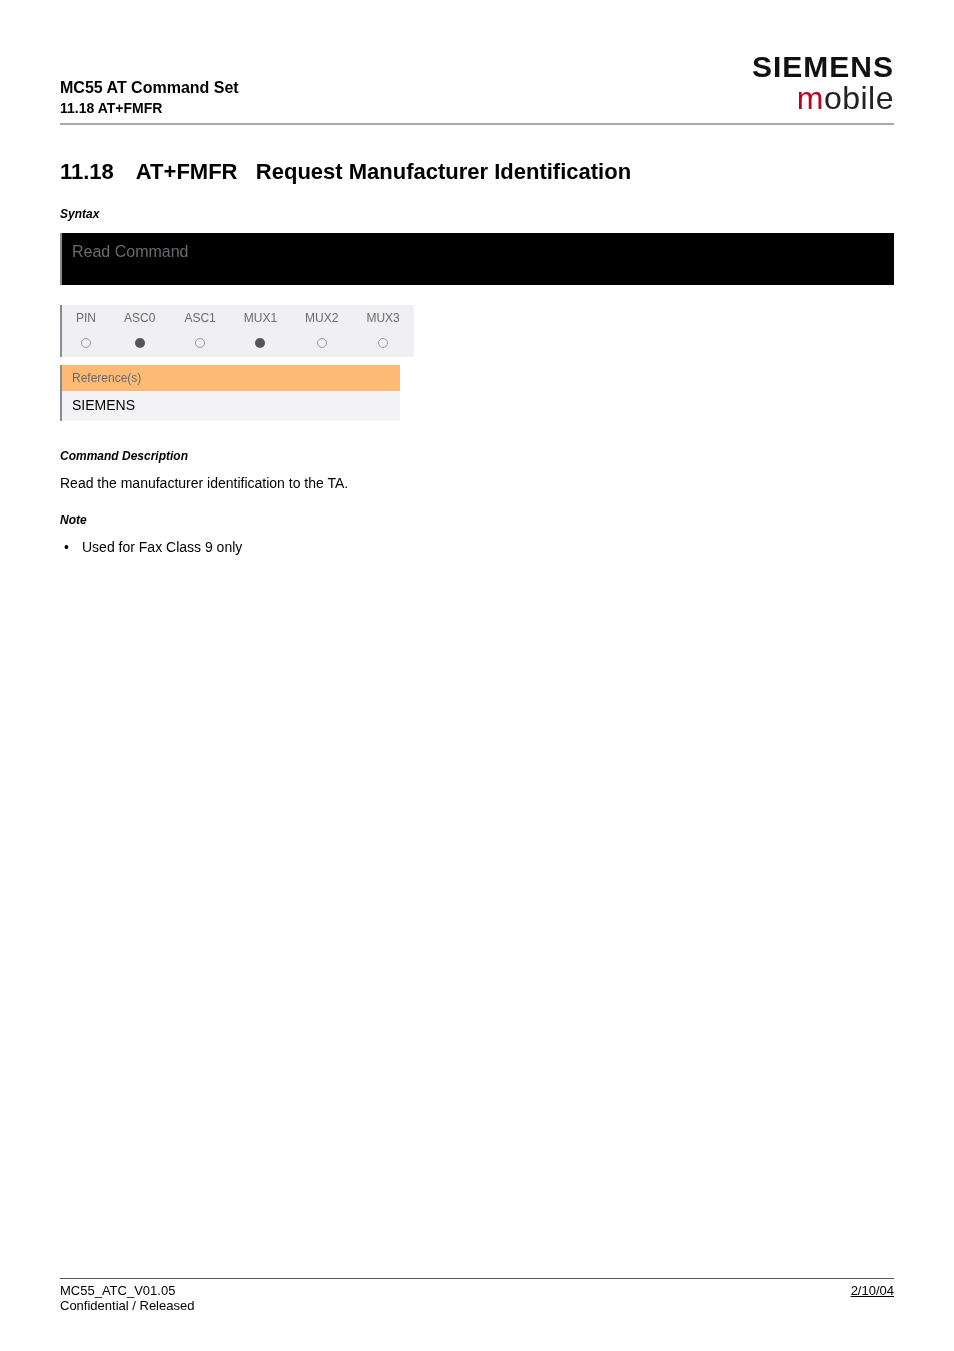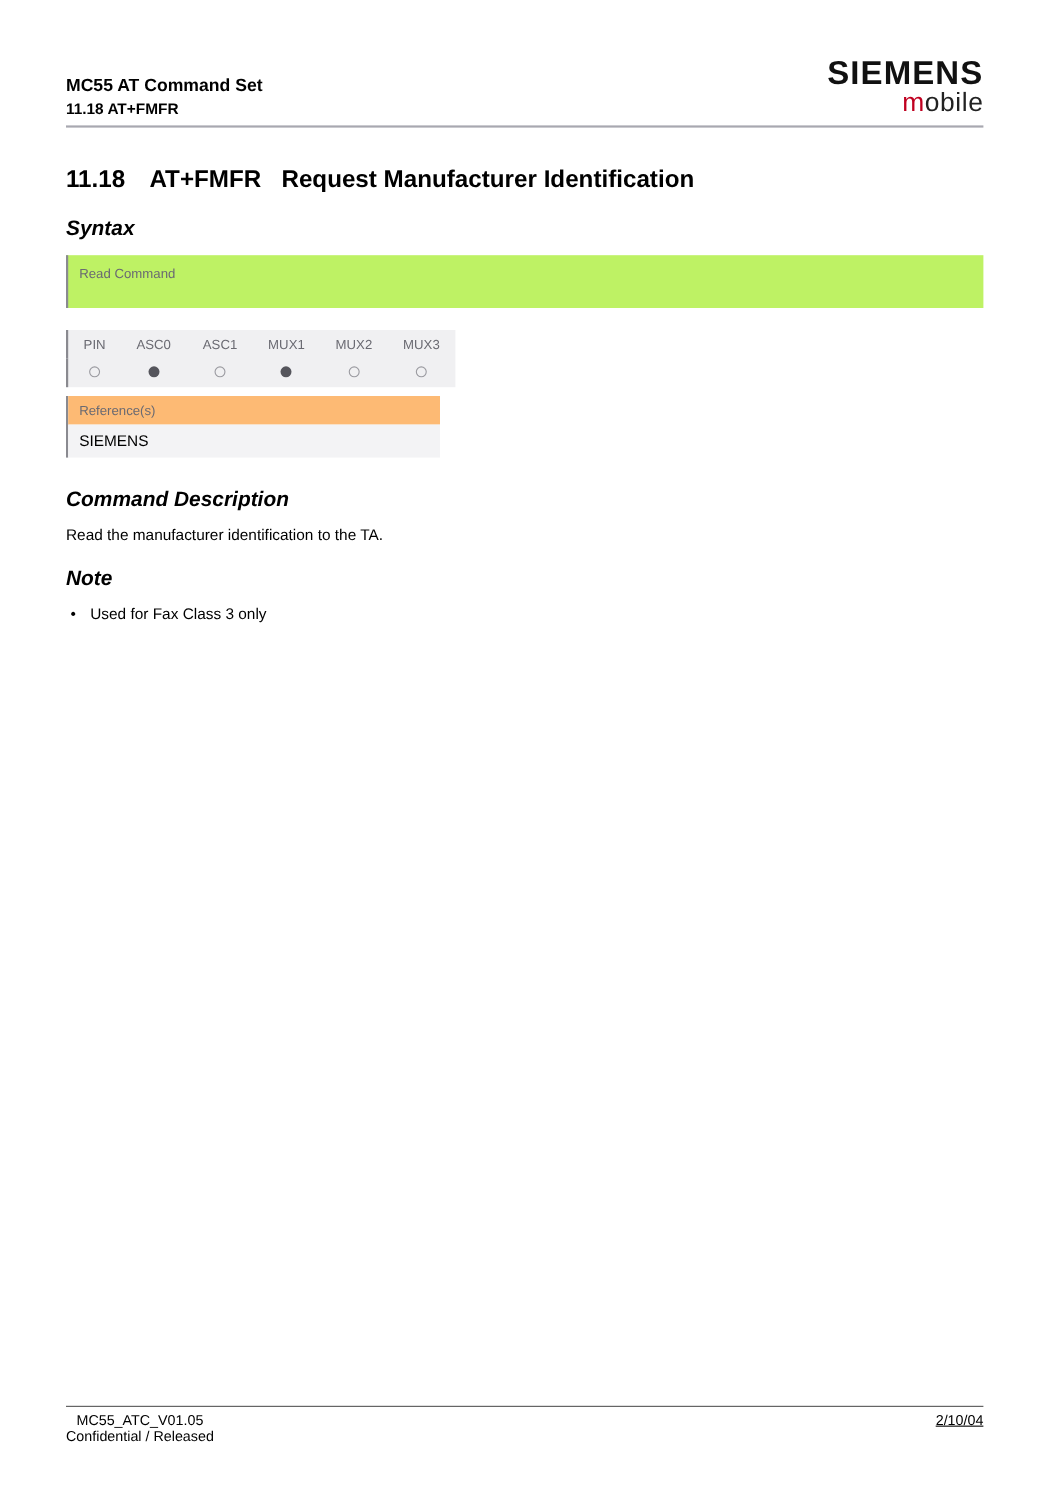--- a/index.html
+++ b/index.html
@@ -28,51 +28,51 @@
   .brand {
     text-align: right;
   }
   .brand .siemens {
     font-weight: 900;
     font-size: 30px;
     letter-spacing: 1px;
     color: #111;
   }
   .brand .mobile {
-    font-size: 24px;
+    font-size: 32px;
     color: #222;
     letter-spacing: 0.5px;
     margin-top: -4px;
   }
   .brand .mobile .m { color: #c00020; font-weight: normal; }
   .rule {
     height: 2px;
     background: #a8a8b0;
     margin-bottom: 34px;
   }
   .section-title {
     font-size: 22px;
     font-weight: bold;
     margin-bottom: 22px;
   }
   .section-title .num { display: inline-block; margin-right: 22px; }
   .subhead {
-    font-size: 19px;
+    font-size: 12px;
     font-weight: bold;
     font-style: italic;
     margin-bottom: 12px;
   }
   .syntax-block {
     margin-bottom: 16px;
   }
   .gray-box {
-    background: #bef264;
+    background: #000000;
     border-left: 2px solid #8a8a90;
     padding: 10px 10px 24px 10px;
-    font-size: 12px;
+    font-size: 16px;
     color: #6a6a72;
     margin-bottom: 2px;
   }
   .gray-box.first { border-top-left-radius: 0; }
   .gray-box-sep { height: 2px; background:#fff; }
 
   .indicator-table {
     border-collapse: collapse;
     background: #f0f0f2;
     border-left: 2px solid #8a8a90;
@@ -133,21 +133,21 @@
     position: absolute;
     bottom: 38px;
     left: 60px;
     right: 60px;
     border-top: 1px solid #555;
     padding-top: 4px;
     font-size: 13px;
     display: flex;
     justify-content: space-between;
   }
-  .footer .left { text-align: center; }
+  .footer .left { text-align: left; }
   .footer .center { text-align: center; flex:1; }
   .footer .right { text-align: center; text-decoration: underline; }
 </style>
 </head>
 <body>
 
 <div class="page">
 
   <div class="header-row">
     <div class="header-left">
@@ -199,21 +199,21 @@
   <div class="ref-block">
     <div class="ref-label">Reference(s)</div>
     <div class="ref-value">SIEMENS</div>
   </div>
 
   <div class="subhead">Command Description</div>
   <div class="desc-text">Read the manufacturer identification to the TA.</div>
 
   <div class="subhead">Note</div>
   <ul class="note-list">
-    <li>Used for Fax Class 3 only</li>
+    <li>Used for Fax Class 9 only</li>
   </ul>
 
 </div>
 
 <div class="footer">
   <div class="left">
     <span>MC55_ATC_V01.05</span><br>
     <span>Confidential / Released</span>
   </div>
   <div class="right">2/10/04</div>

